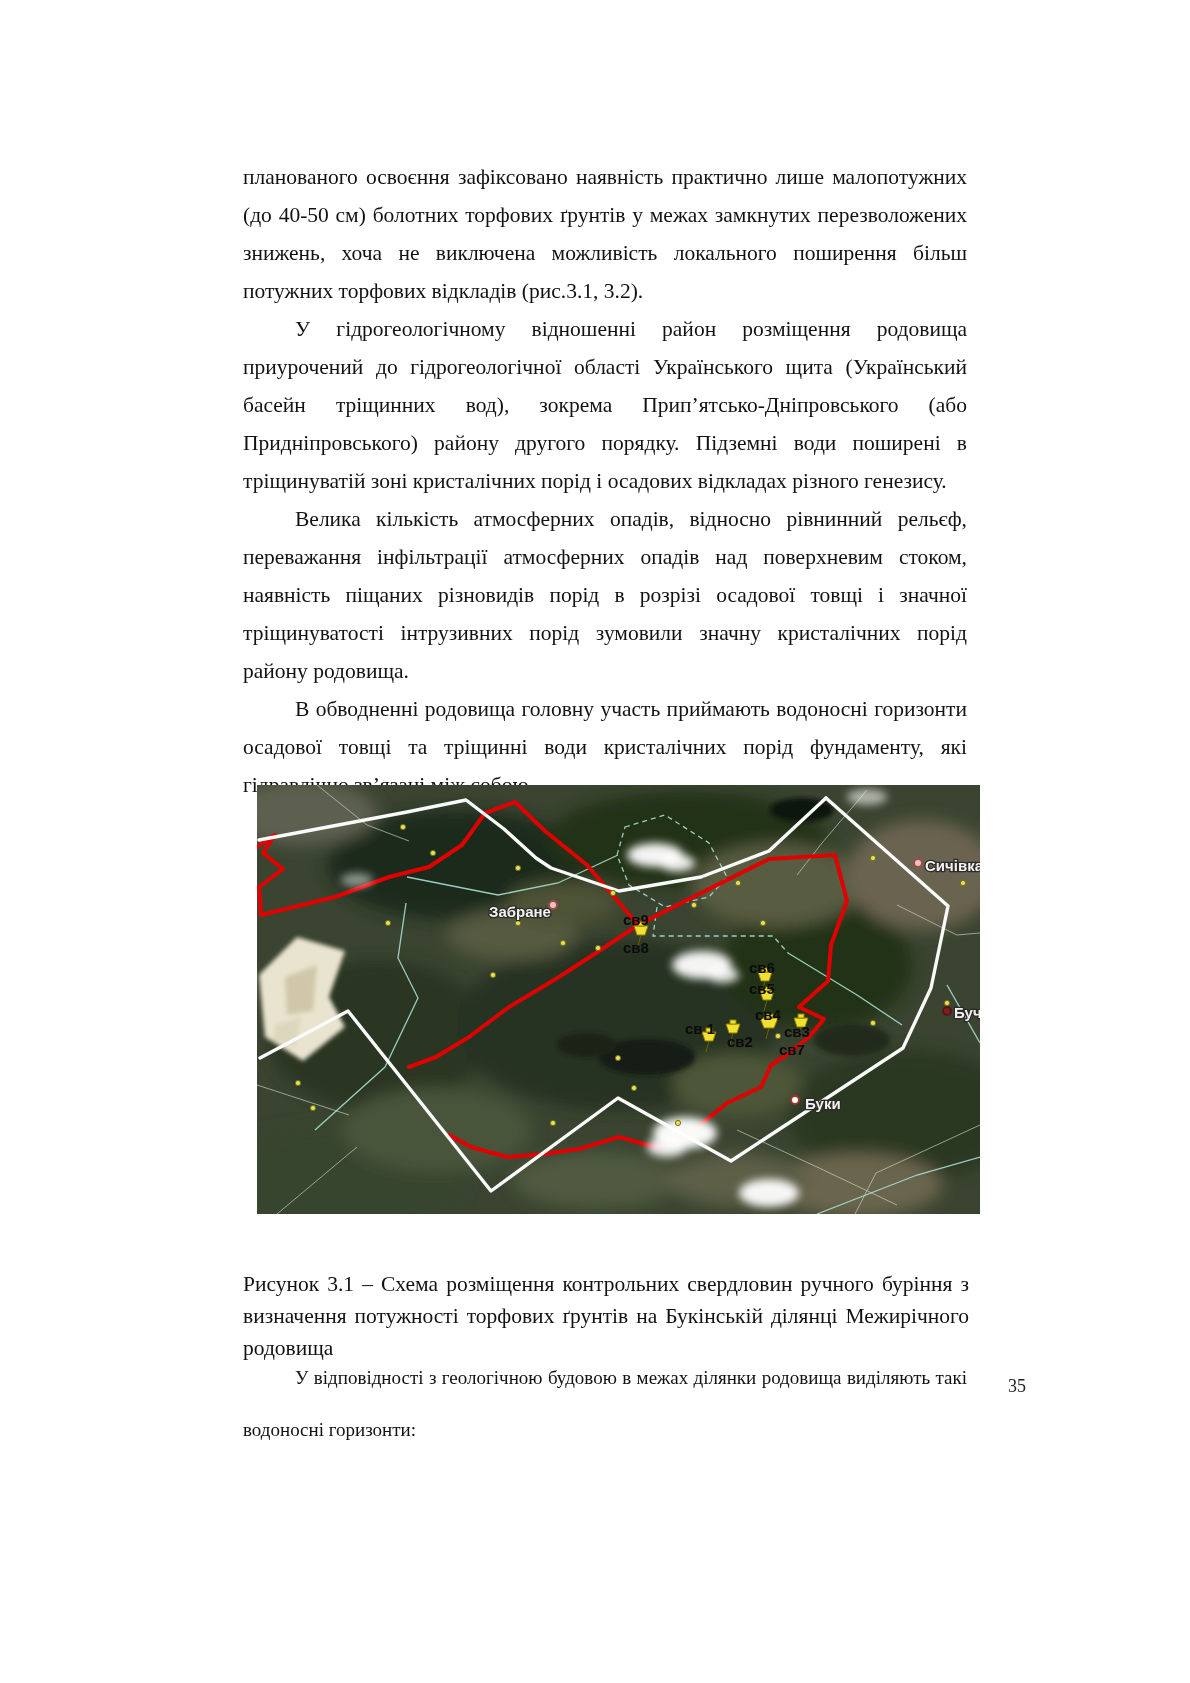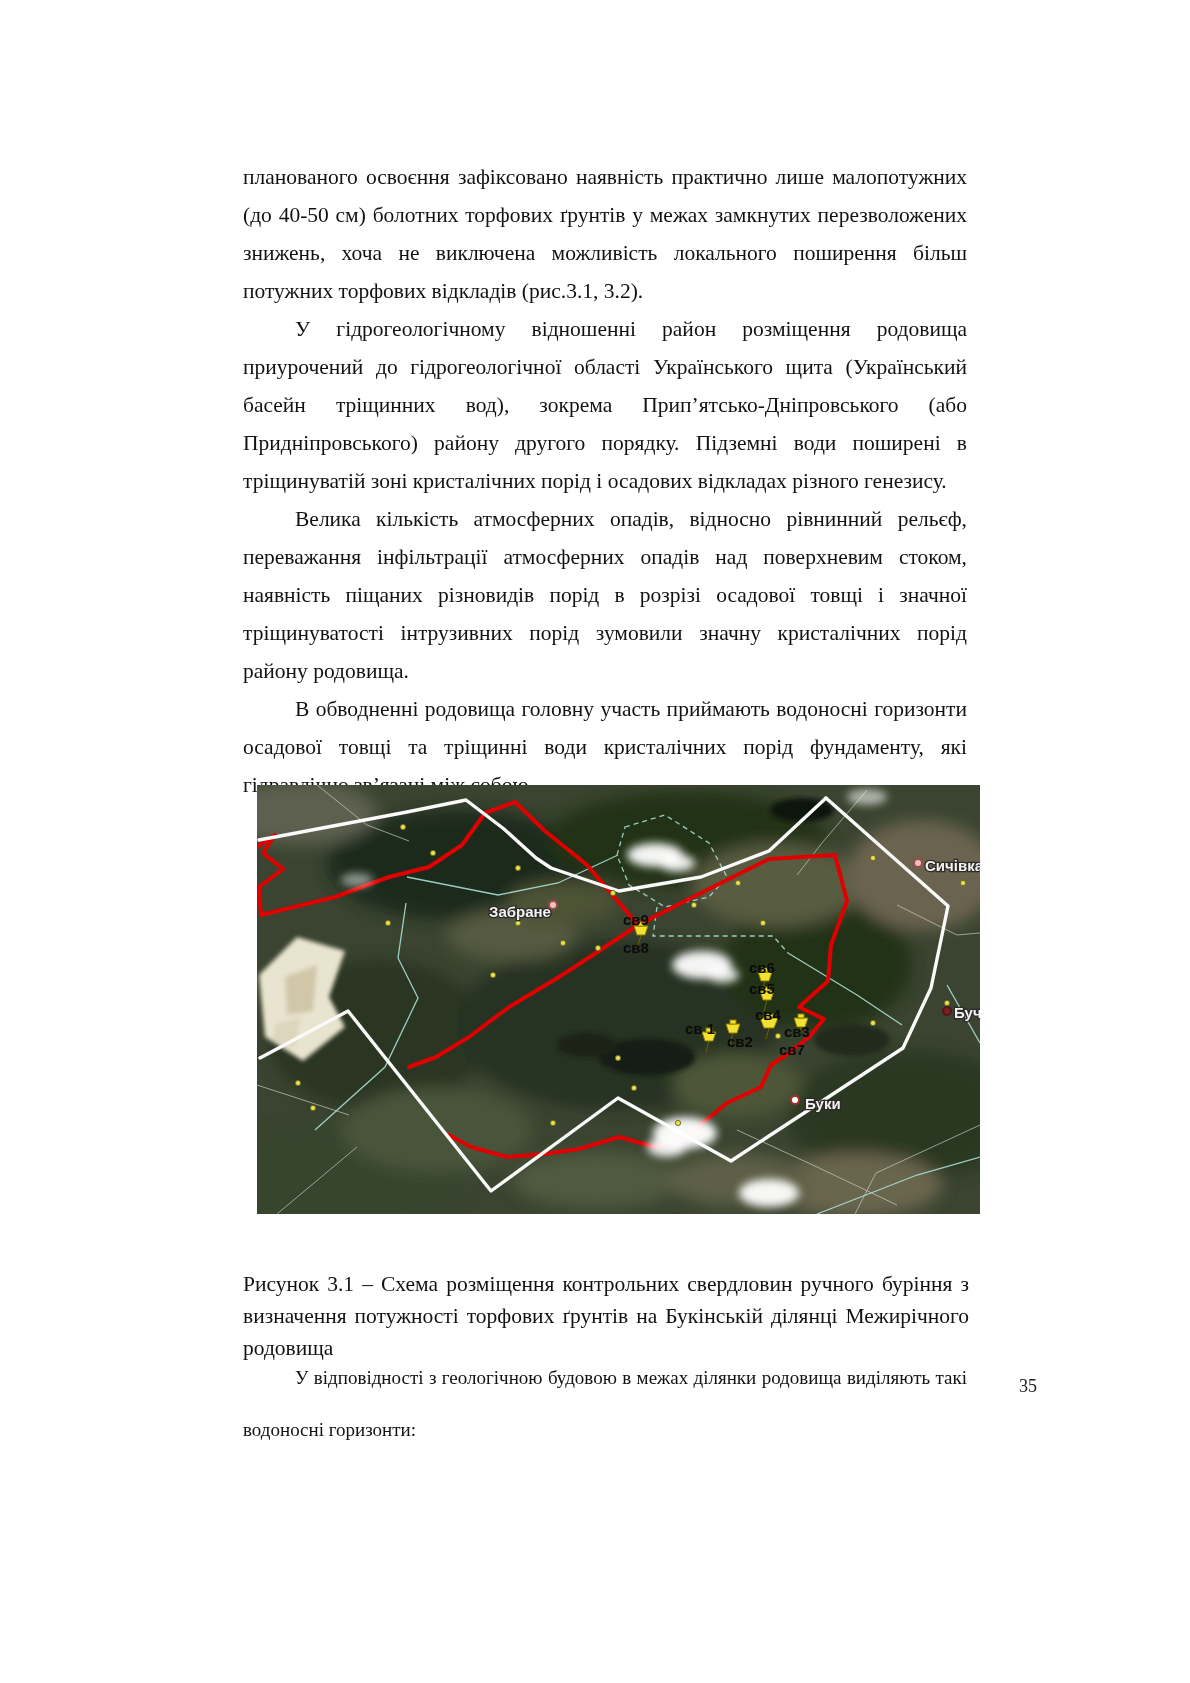--- a/index.html
+++ b/index.html
@@ -23,21 +23,21 @@
     position:absolute;left:243px;top:1222px;width:726px;
     font-size:21.5px;line-height:32px;text-align:justify;margin-top:46px;
   }
   .closing-block{
     position:absolute;left:243px;top:1352px;width:724px;
     font-size:19px;line-height:52px;text-align:justify;
   }
   .closing-block p{margin:0;text-indent:52px;}
   .page-number{
     position:absolute;left:1008px;top:1376px;width:40px;
-    font-size:18px;color:#222;text-align:center;
+    font-size:18px;color:#222;text-align:left;
     font-family:"Liberation Serif","DejaVu Serif",serif;
   }
   .well-label{font:bold 15px "Liberation Sans","DejaVu Sans",sans-serif;fill:#0b0b0b;}
   .place-label{
     font:bold 15px "Liberation Sans","DejaVu Sans",sans-serif;fill:#f4f2ee;
     paint-order:stroke;stroke:#2b2b2b;stroke-width:2.6px;
   }
 </style>
 </head>
 <body>

